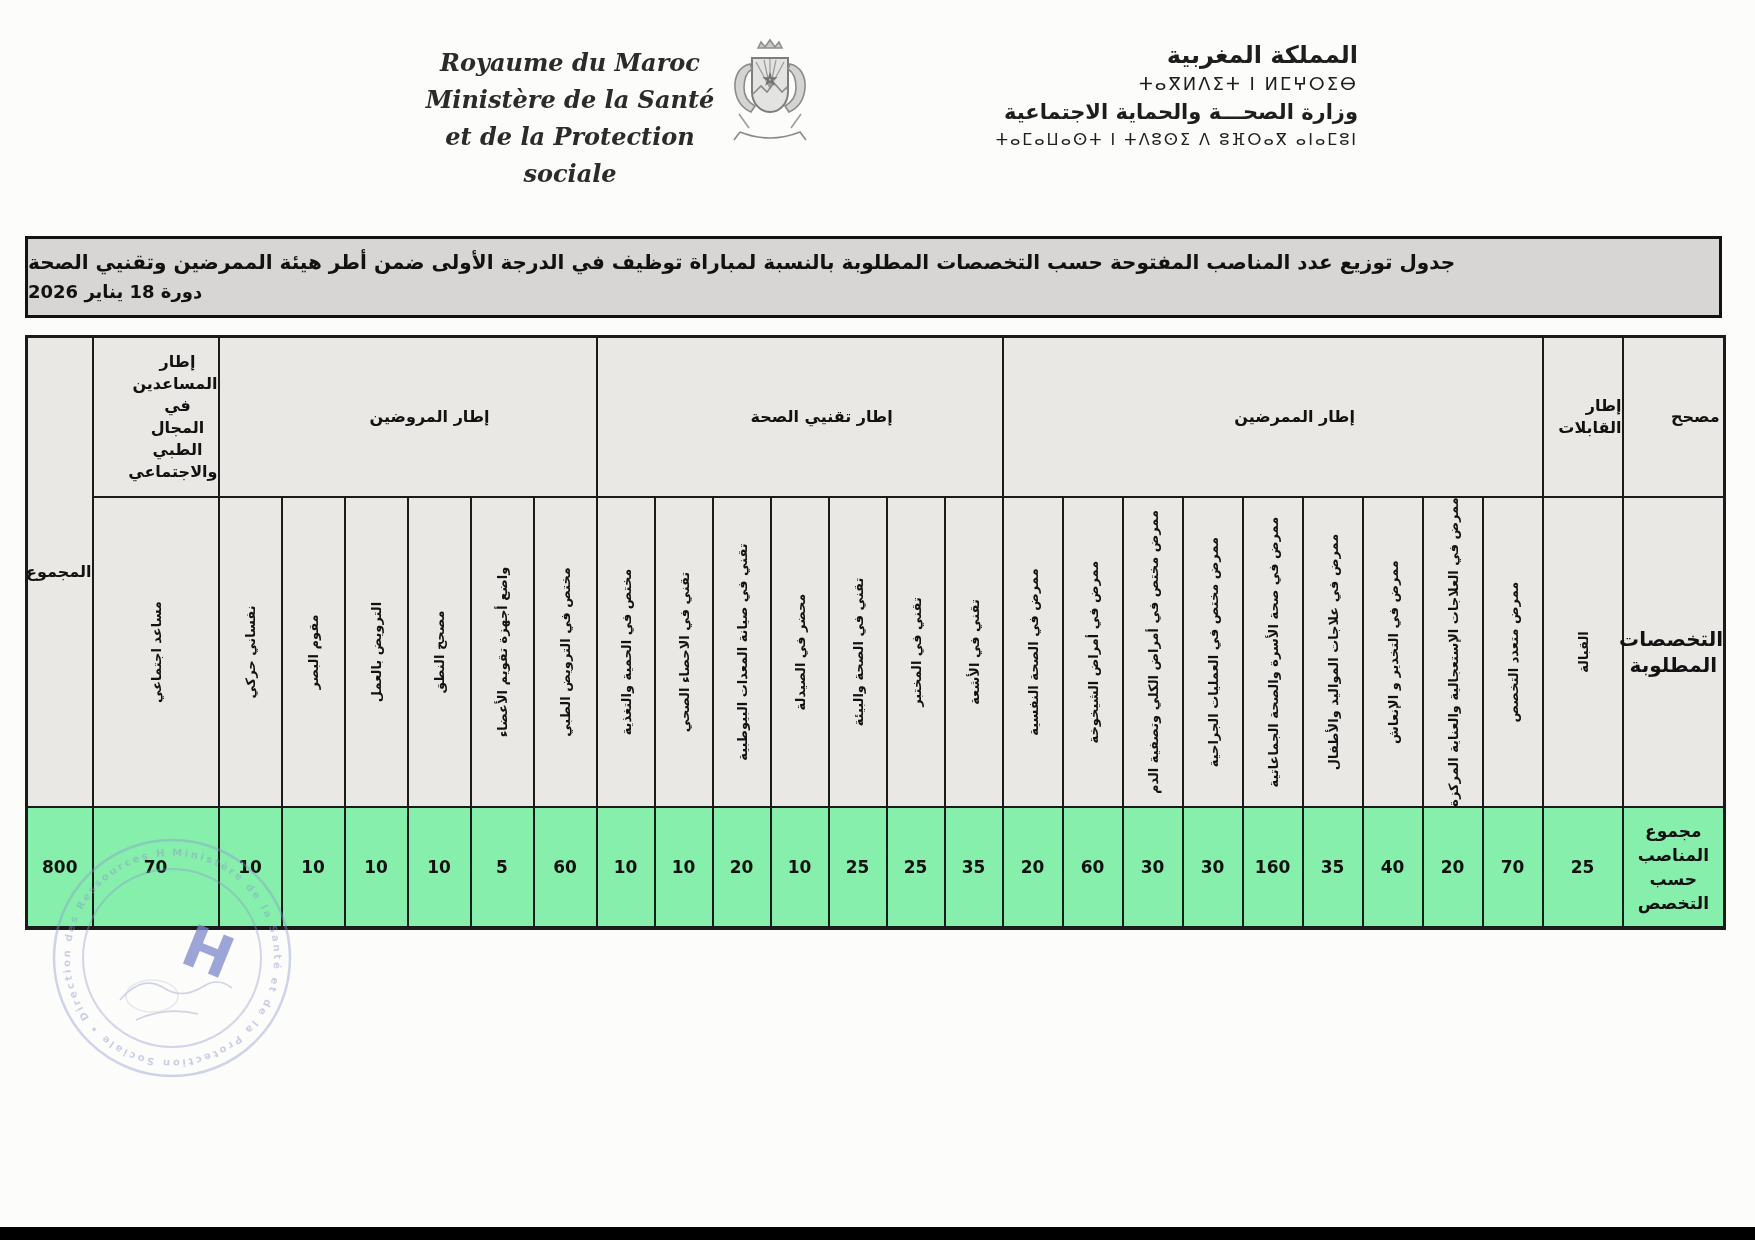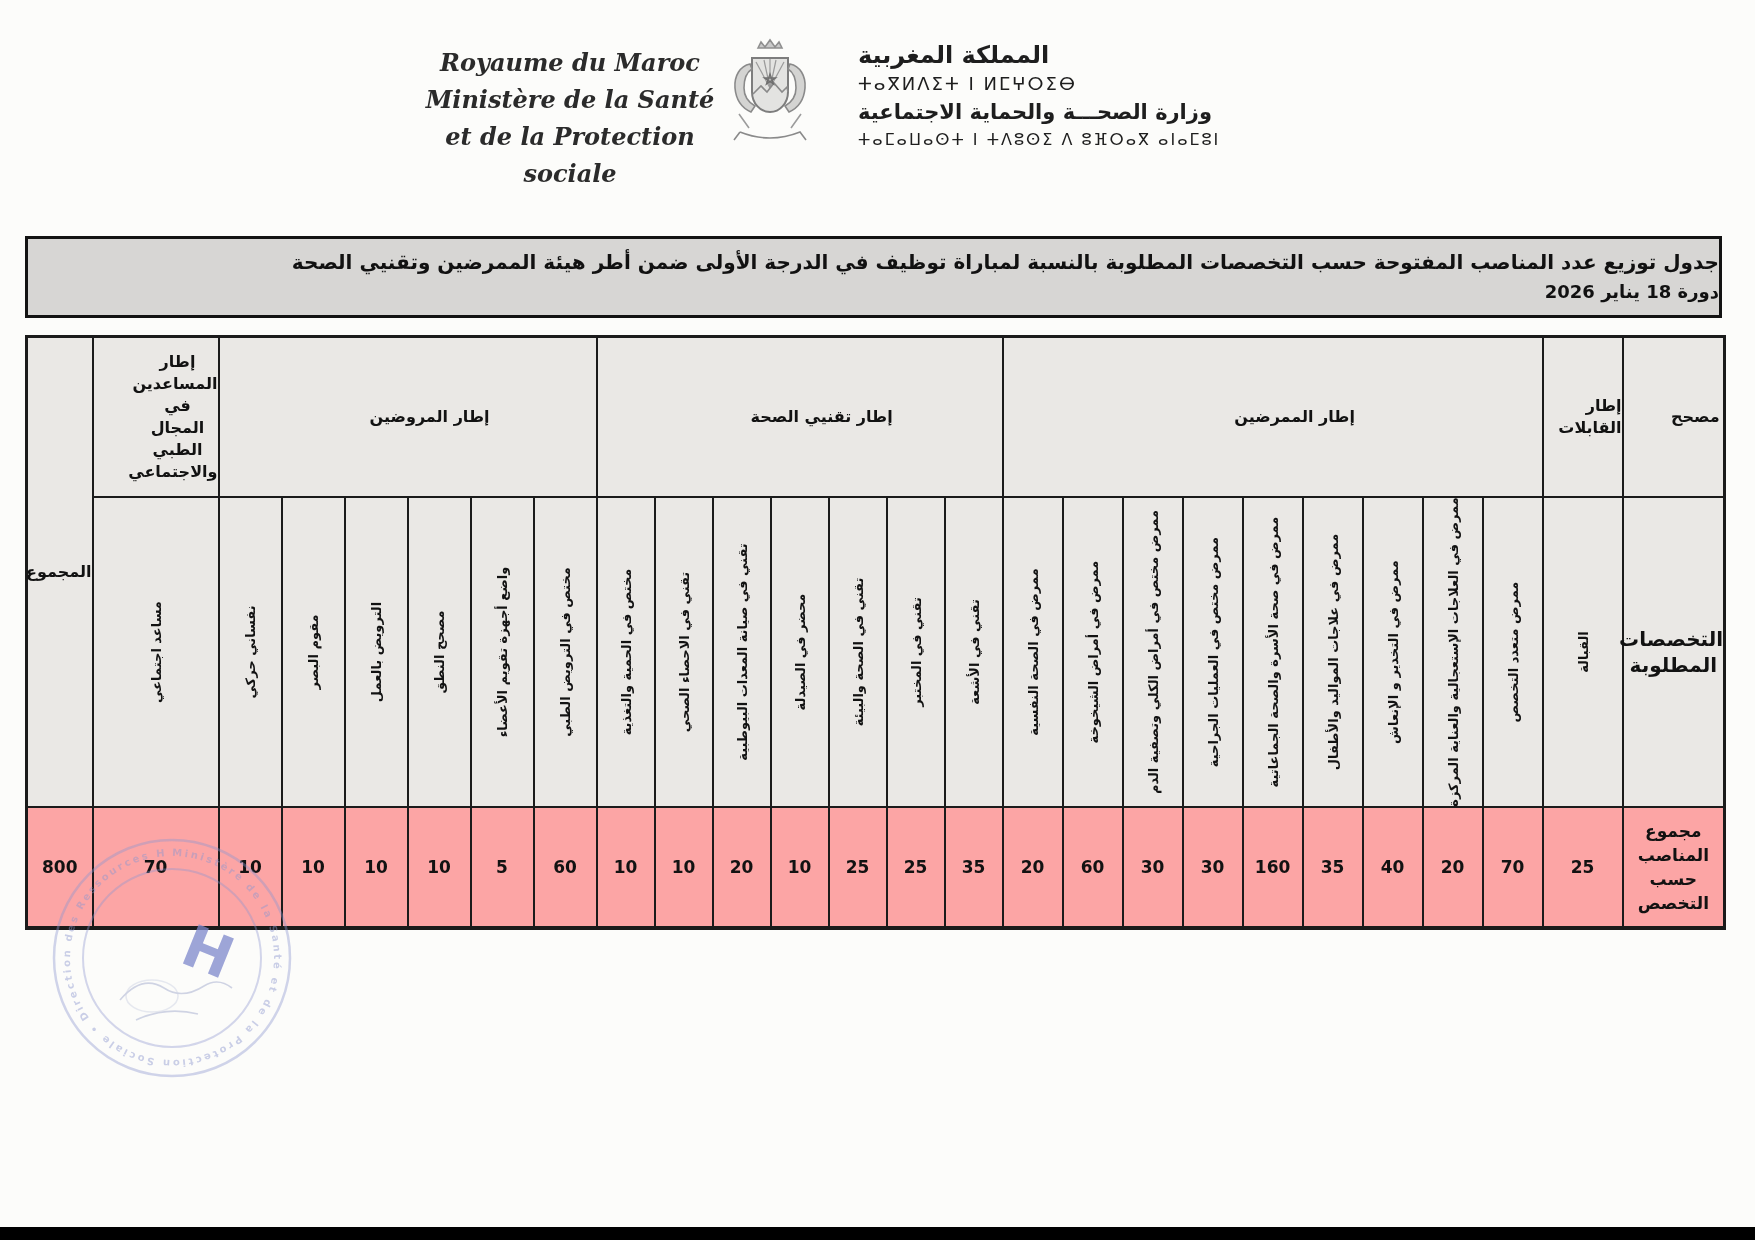--- a/index.html
+++ b/index.html
@@ -3,41 +3,41 @@
 <meta charset="utf-8">
 <style>
   html,body{margin:0;padding:0;}
   body{width:1755px;height:1240px;overflow:hidden;background:#ffffff;}
   .page{position:relative;width:1755px;height:1240px;background:#fcfcfa;font-family:"DejaVu Sans",sans-serif;}
 
   
   .fr-head{position:absolute;left:400px;top:44px;width:340px;text-align:center;
     font-family:"DejaVu Serif",serif;font-style:italic;font-weight:bold;color:#2b2b2b;
     font-size:24px;line-height:37px;}
-  .ar-head{position:absolute;left:858px;top:40px;width:500px;text-align:left;color:#1e1e1e;direction:rtl;}
+  .ar-head{position:absolute;left:858px;top:40px;width:500px;text-align:right;color:#1e1e1e;direction:rtl;}
   .ar-head .l1{font-size:24px;font-weight:bold;line-height:30px;}
   .ar-head .l2{font-size:18px;font-weight:normal;letter-spacing:2px;line-height:27px;}
   .ar-head .l3{font-size:21px;font-weight:bold;line-height:30px;}
   .ar-head .l4{font-size:16px;font-weight:normal;letter-spacing:2px;line-height:26px;}
   .emblem{position:absolute;left:706px;top:36px;width:128px;height:112px;}
 
   
   .title-box{position:absolute;left:25px;top:236px;width:1697px;height:82px;box-sizing:border-box;
-    border:3px solid #131313;background:#d7d6d4;text-align:right;direction:rtl;color:#111;}
+    border:3px solid #131313;background:#d7d6d4;text-align:left;direction:rtl;color:#111;}
   .title-box .t1{margin-top:11px;font-size:20px;font-weight:bold;}
   .title-box .t2{margin-top:7px;font-size:18px;font-weight:bold;}
 
   
   table.grid{position:absolute;left:25px;top:335px;width:1698px;border-collapse:collapse;
     table-layout:fixed;direction:rtl;border:3px solid #1b1b1b;}
   table.grid td{border:2px solid #1b1b1b;padding:0;text-align:center;vertical-align:middle;
     color:#121212;font-weight:bold;overflow:visible;}
   tr.r1 td{height:158px;background:#eae8e5;font-size:16px;line-height:22px;padding-left:44px;}
   tr.r2 td{height:308px;background:#eae8e5;}
-  tr.r3 td{height:118px;background:#fca5a5;font-size:17px;border-bottom-width:4px;margin-left:43px;}
+  tr.r3 td{height:118px;background:#86efac;font-size:17px;border-bottom-width:4px;margin-left:43px;}
   td.gb{border-right-width:3px;}
   td.corner{font-size:18px;background:#eae8e5;}
   td.spec-corner{font-size:20px;line-height:26px;}
   td.rowlabel{font-size:15px;line-height:24px;}
   td.total-h{font-size:17px;}
   td.ghead-small{font-size:15px;line-height:21px;padding:0 3px;}
   .vbox{position:relative;width:100%;height:308px;}
   .vbox .rot{position:absolute;left:50%;top:50%;transform:translate(-50%,-50%) rotate(-90deg);
     white-space:nowrap;font-size:13px;font-weight:bold;direction:rtl;}
 

